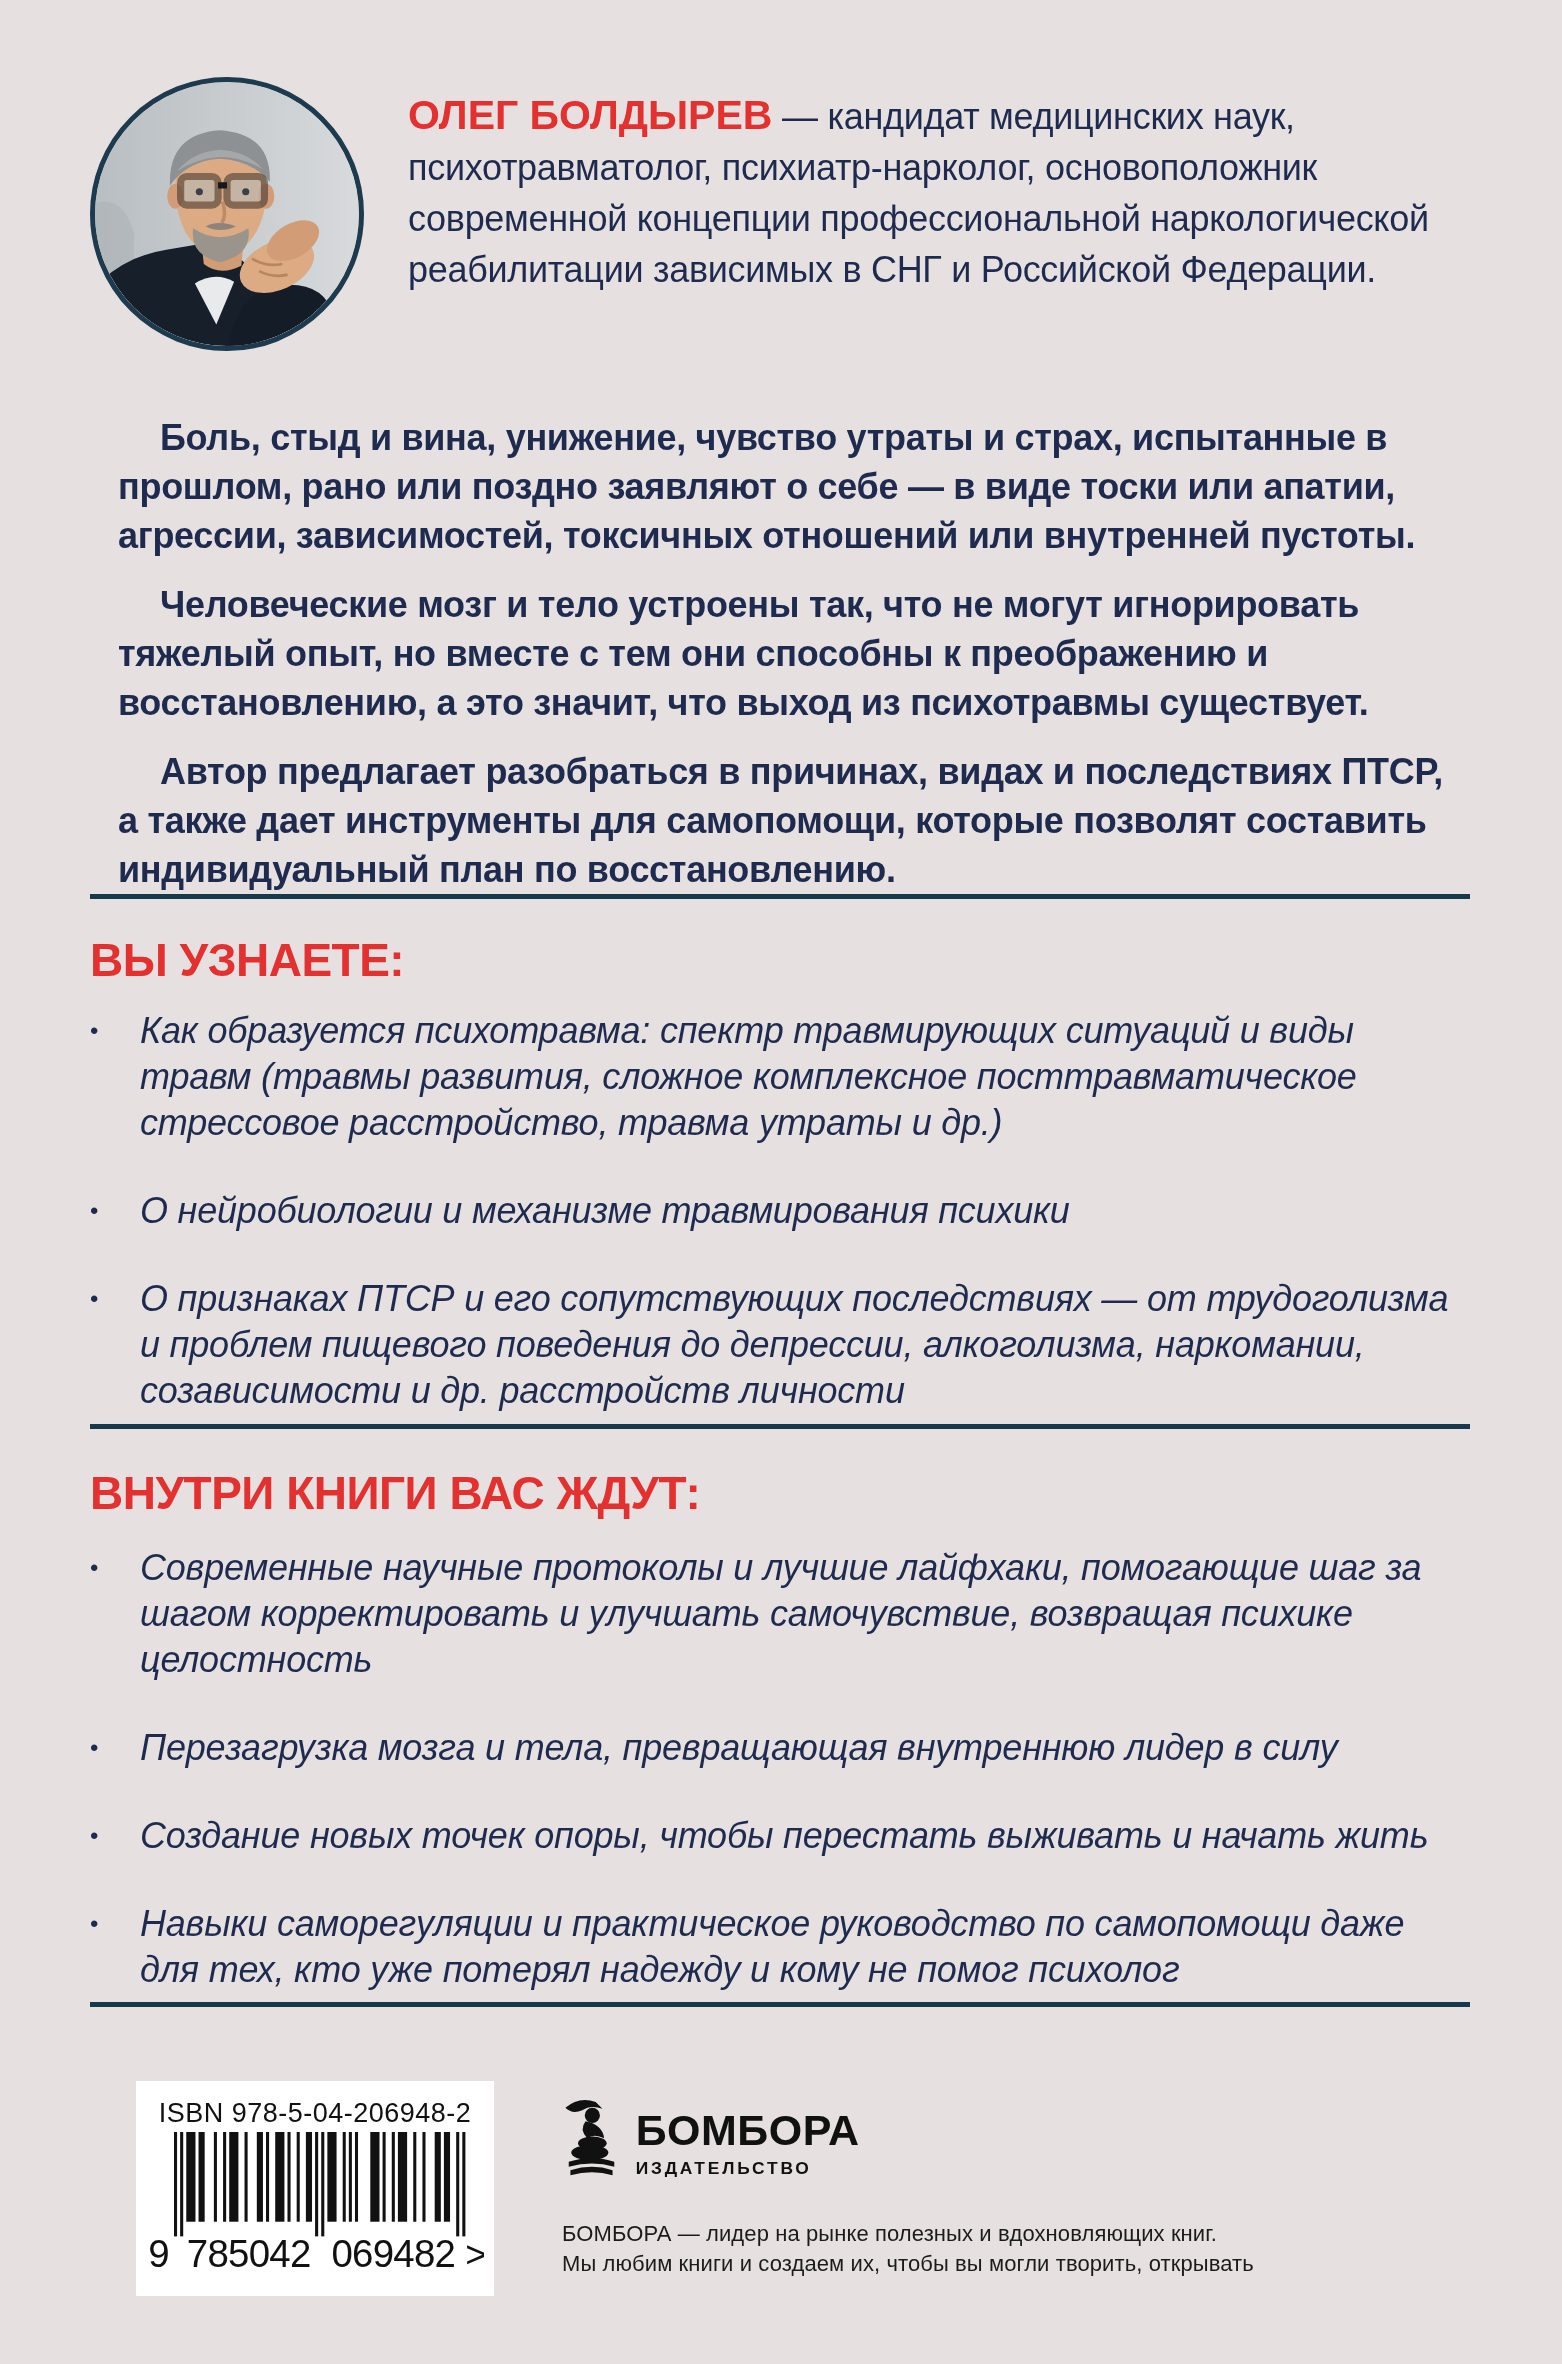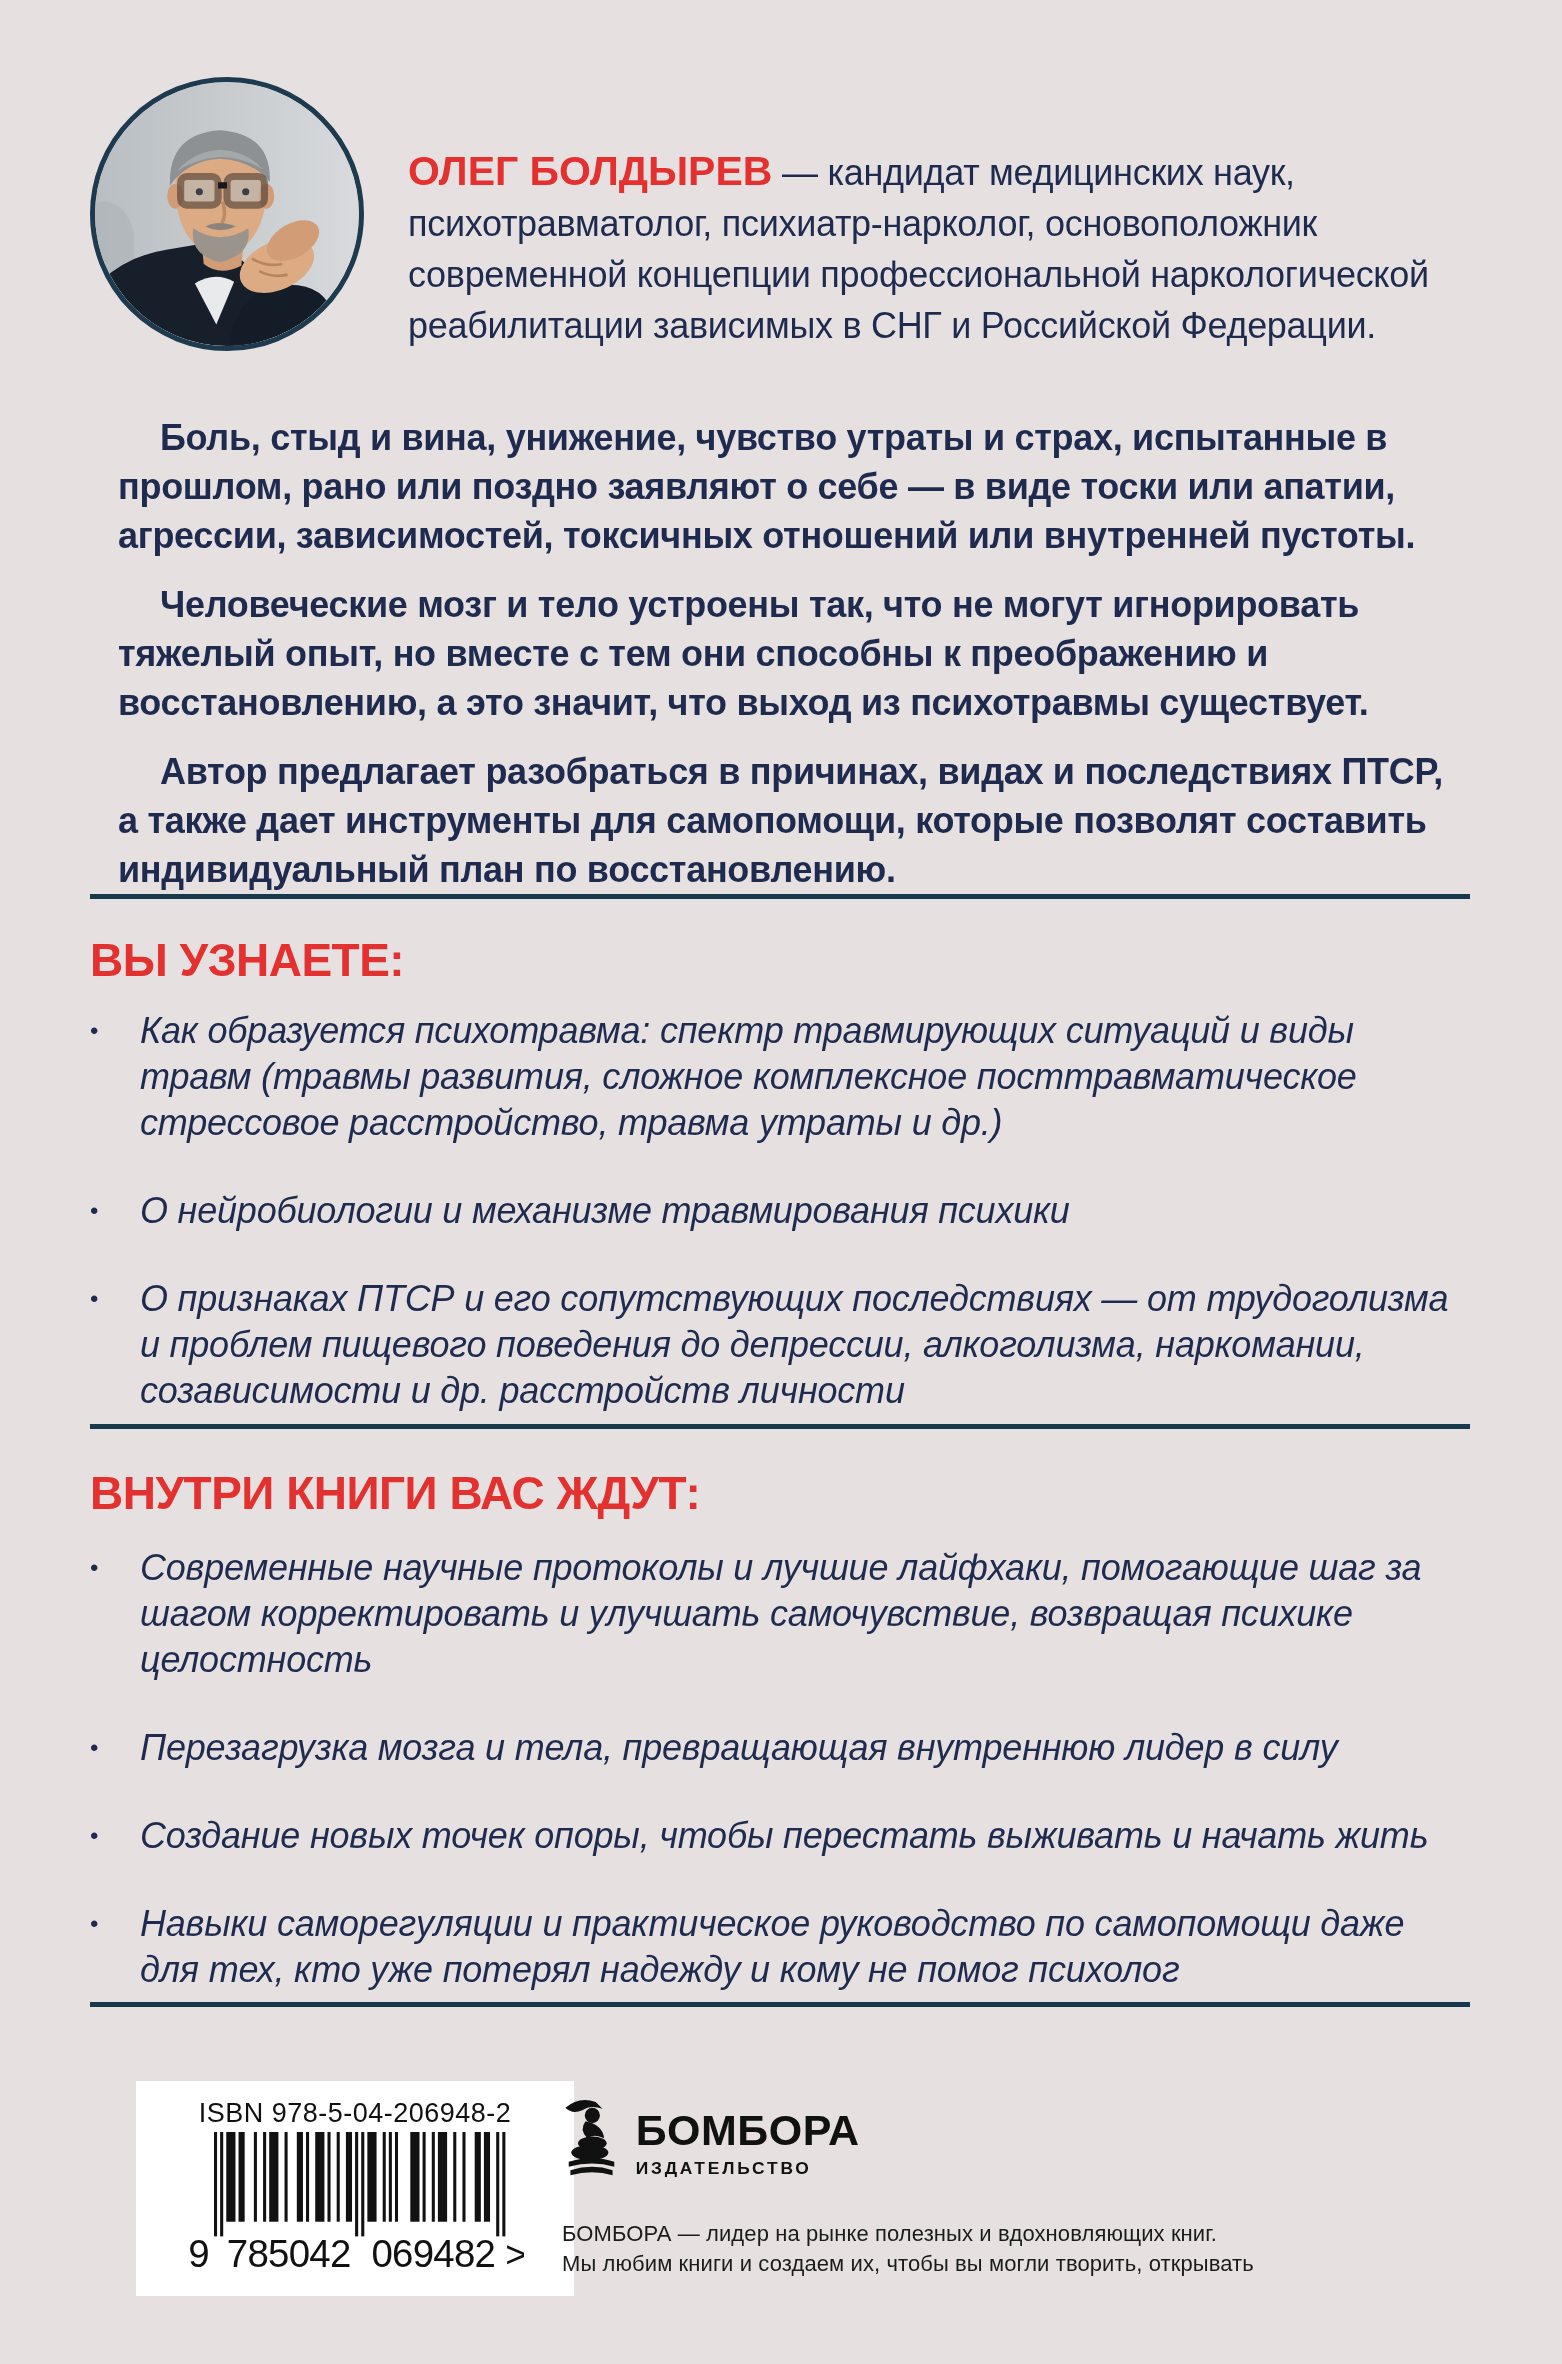--- a/index.html
+++ b/index.html
@@ -4,21 +4,21 @@
 <style>
   :root{
     --bg:#e6e0e1; --navy:#1e2b4f; --red:#e2312f; --divider:#16394b; --ink:#1b1b1b;
   }
   html,body{margin:0;padding:0;background:var(--bg);}
   .page{
     position:relative; width:1562px; height:2365px; background:var(--bg);
     font-family:"Liberation Sans", sans-serif; color:var(--navy); overflow:hidden;
   }
   
-  .header{position:absolute; left:90px; top:77px; right:92px; display:flex; align-items:flex-end;}
+  .header{position:absolute; left:90px; top:77px; right:92px; display:flex; align-items:flex-start;}
   .photo-wrap{
     flex:none; width:264px; height:264px; border-radius:50%;
     border:5.5px solid #1d3a4e; overflow:hidden; background:#c7cbce;
   }
   .photo-wrap svg{display:block; width:100%; height:100%;}
   .bio{margin-left:44px; font-size:36px; line-height:51px; letter-spacing:-0.3px; padding-top:13px;}
   .author-name{color:var(--red); font-weight:bold; font-size:41px; letter-spacing:0;}
   
   .paragraphs{position:absolute; left:90px; top:413px; right:110px;
     font-weight:bold; font-size:36px; line-height:49px; letter-spacing:-0.3px;margin-left:28px;}
@@ -31,21 +31,21 @@
   .sh1{top:933px}.sh2{top:1466px}
   
   .list{position:absolute; left:90px; right:101px; font-style:italic; font-size:36px; line-height:46px; letter-spacing:-0.2px;}
   .list1{top:1008px}.list2{top:1545px}
   .item{display:flex; margin-bottom:42px;}
   .item:last-child{margin-bottom:0;}
   .bullet{flex:none; width:50px; font-style:normal; font-size:24px; line-height:46px; color:var(--navy);}
   .item-text{flex:1;}
   
   .isbn-box{
-    position:absolute; left:136px; top:2081px; width:438px; height:215px; background:#ffffff;
+    position:absolute; left:136px; top:2081px; width:358px; height:215px; background:#ffffff;
     display:flex; flex-direction:column; align-items:center; padding-top:16.5px; box-sizing:border-box;
   }
   .isbn-label{color:#111; font-size:27px; letter-spacing:0.5px; font-weight:normal;}
   .barcode-svg{margin-top:3.7px;}
   .barcode-svg text{font-family:"Liberation Sans", sans-serif; fill:#111;}
   .publisher{position:absolute; left:562px; top:2096px; right:92px;}
   .logo-row{display:flex; align-items:flex-start;}
   .logo-icon{flex:none; width:59px; height:81px;}
   .logo-text{margin-left:14.7px; padding-top:13px; color:#111;}
   .logo-name{font-weight:bold; font-size:43px; letter-spacing:0.5px; line-height:1;text-align:center;}

